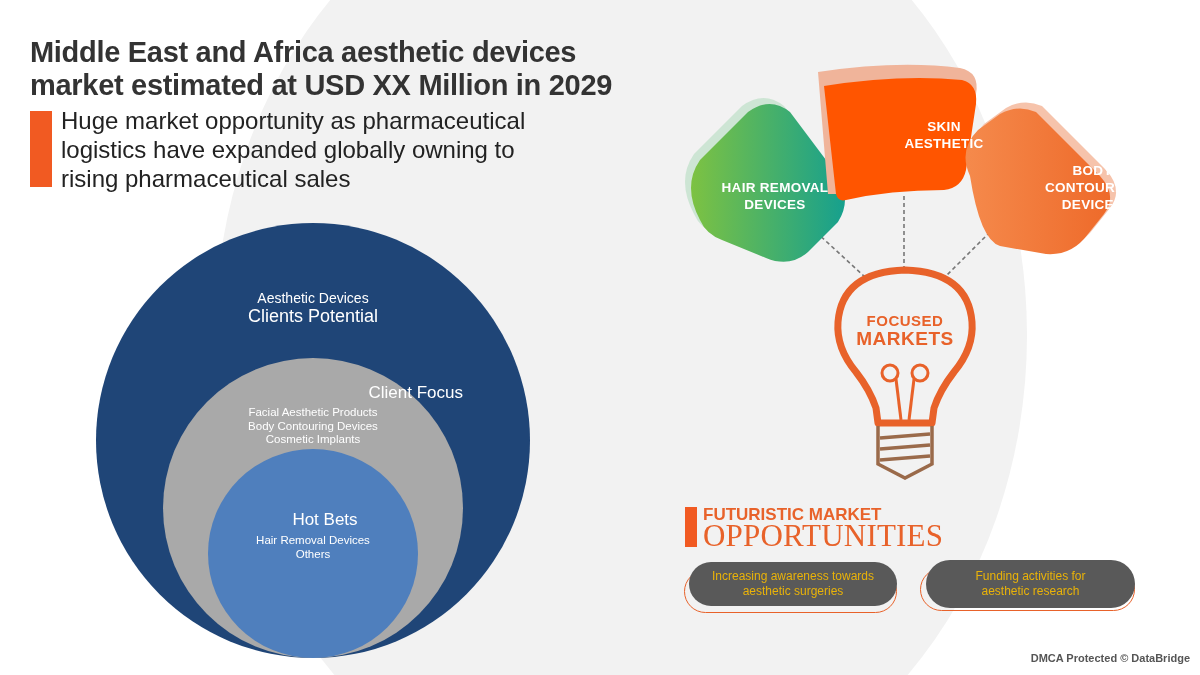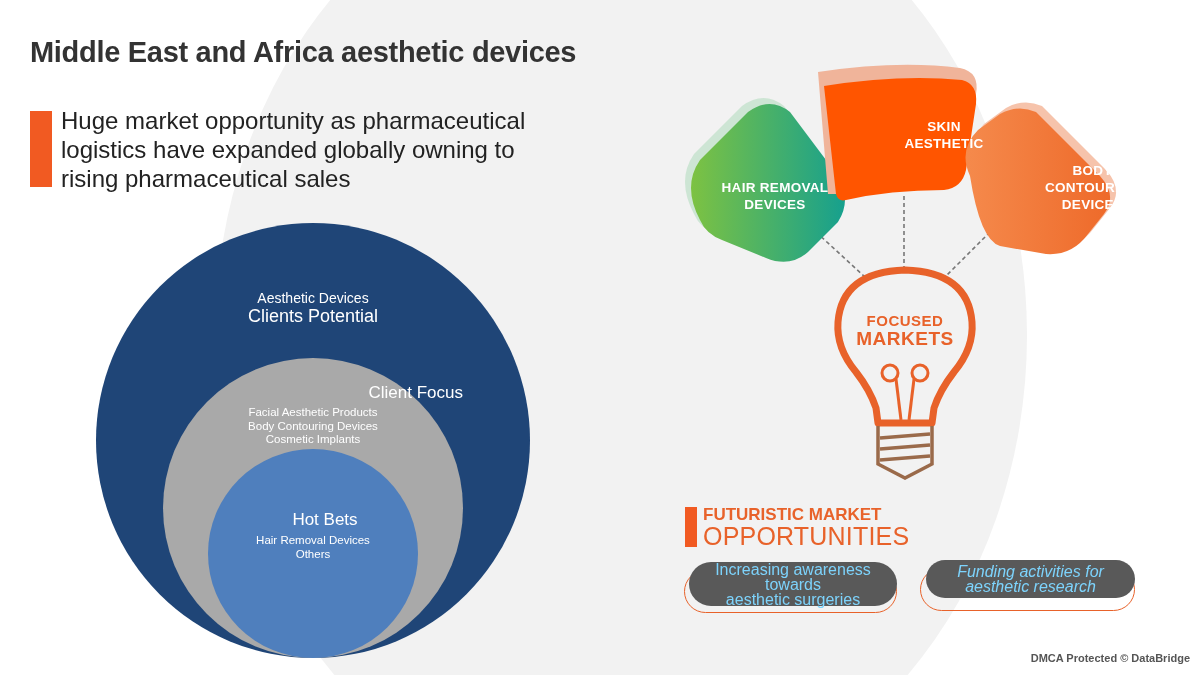--- a/index.html
+++ b/index.html
@@ -13,32 +13,33 @@
   .c-mid{left:163px;top:358px;width:300px;height:300px;background:#a9a9a9;}
   .c-inner{left:208px;top:449px;width:210px;height:209px;background:#4f7fbd;}
   .ctext{position:absolute;text-align:center;color:#ffffff;width:300px;left:163px;}
   .ct-h{font-size:17px;}
   .ct-s{font-size:11.5px;line-height:13.5px;}
   .shape-label{position:absolute;color:#ffffff;font-weight:bold;font-size:13.5px;line-height:17px;text-align:center;letter-spacing:0.3px;}
   .bulb-text1{position:absolute;left:835px;top:312px;width:140px;text-align:center;color:#e8622a;font-size:15px;font-weight:bold;letter-spacing:0.5px;}
   .bulb-text2{position:absolute;left:835px;top:328px;width:140px;text-align:center;color:#e8622a;font-size:19px;font-weight:bold;letter-spacing:0.5px;}
   .fut-bar{position:absolute;left:685px;top:507px;width:12px;height:40px;background:#f15a22;}
   .fut-1{position:absolute;left:703px;top:506px;font-size:17px;line-height:18px;font-weight:bold;color:#e8622a;}
-  .fut-2{position:absolute;left:703px;top:522px;font-size:25px;line-height:28px;color:#e8622a;letter-spacing:0.2px;}
+  .fut-2{position:absolute;left:703px;top:522px;font-size:31px;line-height:28px;color:#e8622a;letter-spacing:0.2px;font-family:Liberation Serif, serif;}
   .pill-outline{position:absolute;border:1.5px solid #e8622a;border-radius:24px;}
-  .pill{position:absolute;background:#595959;border-radius:24px;color:#7dd3fc;font-size:16px;line-height:15px;text-align:center;display:flex;align-items:center;justify-content:center;box-sizing:border-box;padding:0 10px;}
+  .pill{position:absolute;background:#595959;border-radius:24px;color:#eab308;font-size:12px;line-height:15px;text-align:center;display:flex;align-items:center;justify-content:center;box-sizing:border-box;padding:0 10px;}
   .footer{position:absolute;right:10px;top:652px;font-size:11px;font-weight:bold;color:#555555;}
 </style>
 </head>
 <body>
 
 <div class="bg-ellipse"></div>
 
 <div class="title">
   <div>Middle East and Africa aesthetic devices</div>
+  <div>market estimated at USD XX Million in 2029</div>
 </div>
 
 <div class="sub-bar"></div>
 <div class="subtitle">
   <div>Huge market opportunity as pharmaceutical</div>
   <div>logistics have expanded globally owning to</div>
   <div>rising pharmaceutical sales</div>
 </div>
 
 <div class="circle c-outer"></div>
@@ -134,20 +135,20 @@
 
 <div class="pill-outline" style="left:684px;top:570px;width:211px;height:41px;"></div>
 <div class="pill" style="left:689px;top:562px;width:208px;height:44px;">
   <div>
     <div>Increasing awareness towards</div>
     <div>aesthetic surgeries</div>
   </div>
 </div>
 
 <div class="pill-outline" style="left:920px;top:568px;width:213px;height:41px;"></div>
-<div class="pill" style="left:926px;top:560px;width:209px;height:38px;font-style:italic;">
+<div class="pill" style="left:926px;top:560px;width:209px;height:48px;">
   <div>
     <div>Funding activities for</div>
     <div>aesthetic research</div>
   </div>
 </div>
 
 <div class="footer">DMCA Protected © DataBridge</div>
 
 </body></html>

